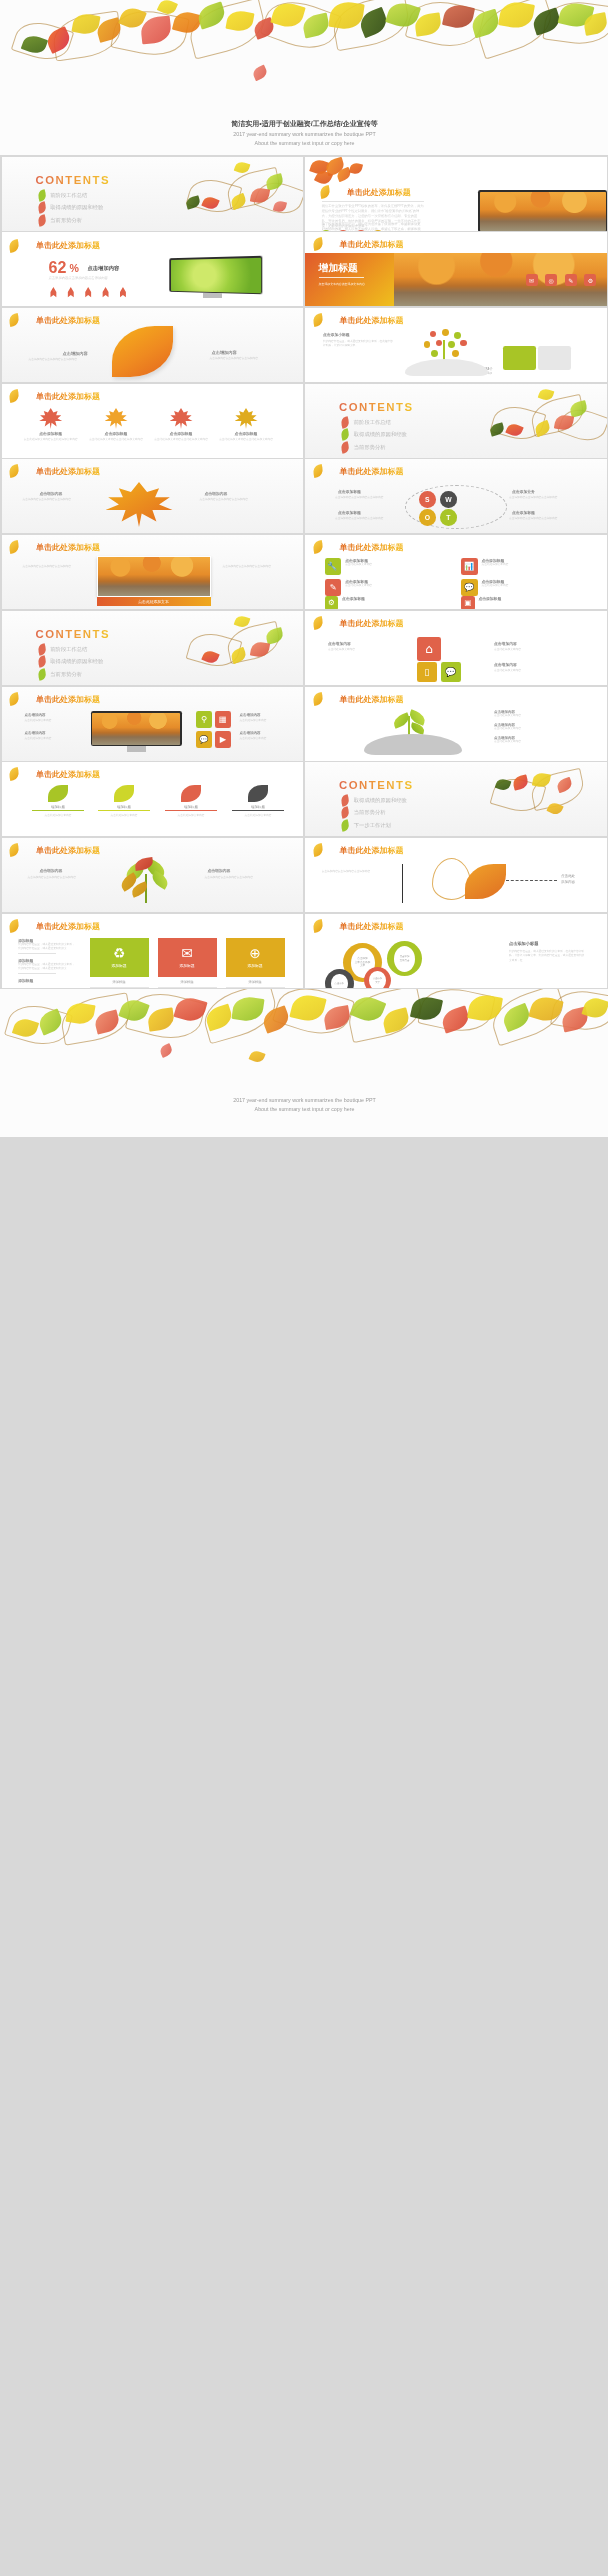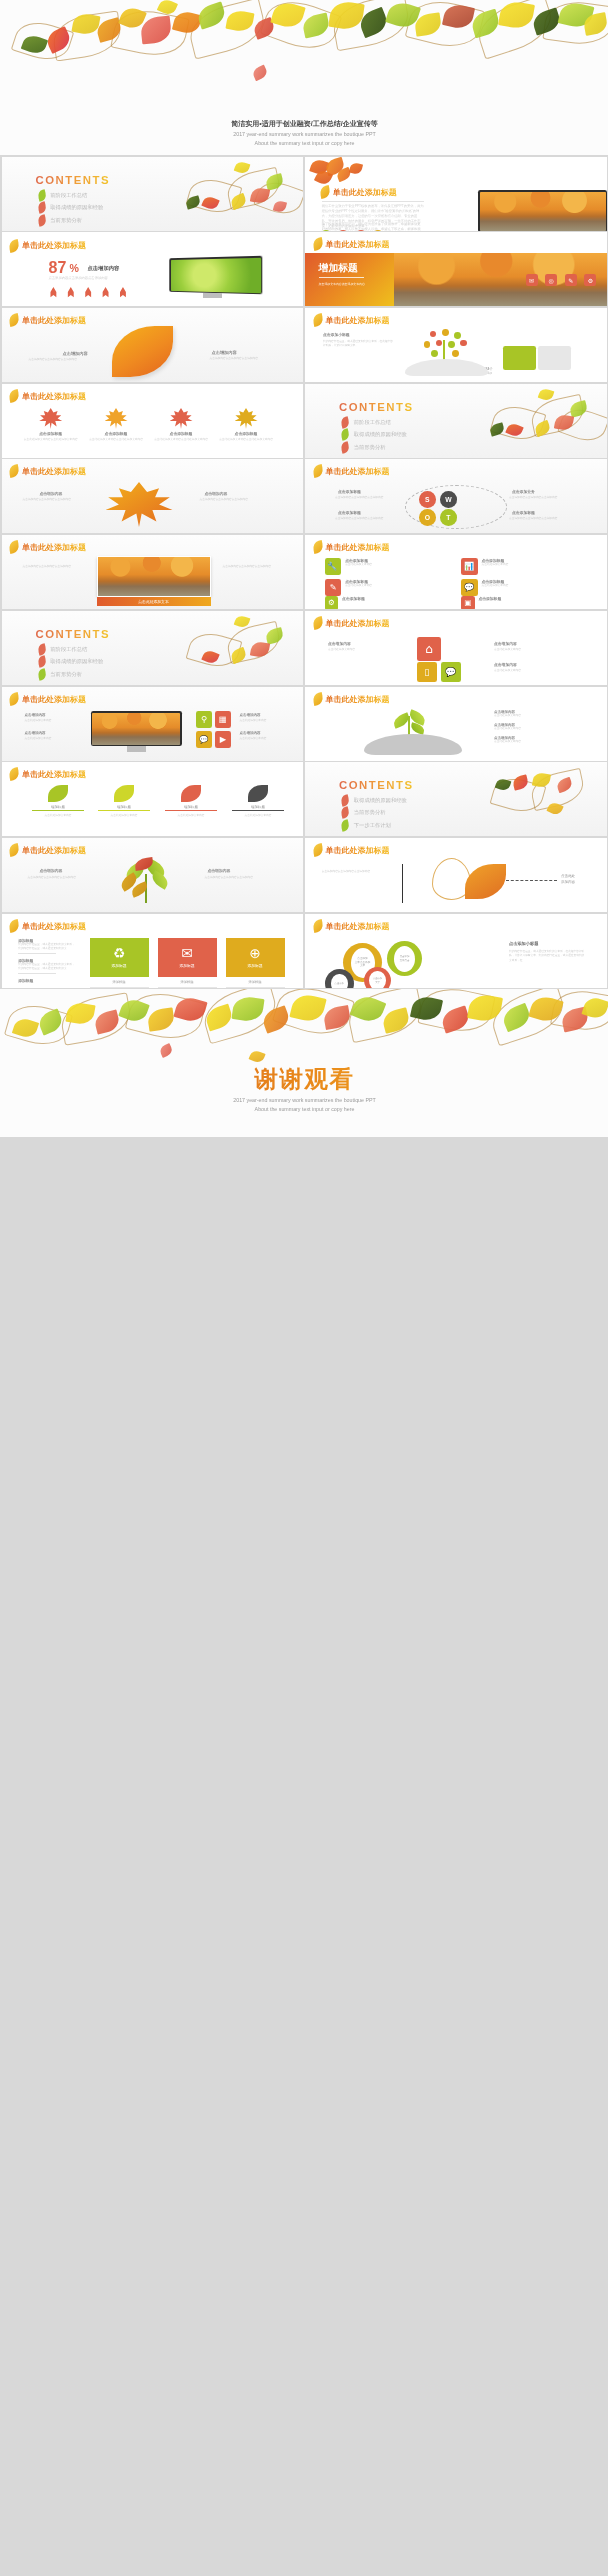--- a/index.html
+++ b/index.html
@@ -28,21 +28,21 @@
   .cover-title {
     position:absolute; width:100%; text-align:center;
     font-weight:bold; letter-spacing:0.8px;
     background: linear-gradient(90deg,#d4541c 0%, #e2761b 35%, #f0a01b 70%, #f5b81c 100%);
     -webkit-background-clip:text; background-clip:text; color:transparent;
   }
   .cover-sub { position:absolute; width:100%; text-align:center; color:#4a4a4a; font-weight:bold; }
   .cover-en  { position:absolute; width:100%; text-align:center; color:#9a9a9a; line-height:1.55; }
 
   
-  .hd { position:absolute; display:flex; align-items:center; gap:3px;text-align:right; }
+  .hd { position:absolute; display:flex; align-items:center; gap:17px;text-align:right; }
   .hd .leaficon {
     width:9.8px; height:12px; border-radius:70% 0 70% 0;
     background:linear-gradient(150deg,#f7d04a,#e8a317); transform:rotate(-12deg);
     flex:none;
   }
   .hd .txt {
     font-size:8px; font-weight:bold;
     background:linear-gradient(90deg,#e0651c 0%,#ef9b1a 55%,#f3b81b 100%);
     -webkit-background-clip:text; background-clip:text; color:transparent;
     white-space:nowrap;
@@ -194,21 +194,21 @@
       <div class="circ" style="position:relative;width:12px;height:12px;background:#e0624a;font-size:6px;">⚲</div>
       <div class="circ" style="position:relative;width:12px;height:12px;background:#dfab1e;font-size:6px;">☁</div>
     </div>
   </div>
 
   <div class="slide white" style="left:1.5px;top:232px;width:301px;height:74px;">
     <div class="hd" style="left:7.6px;top:7.6px;">
       <span class="leaficon"></span>
       <span class="txt">单击此处添加标题</span>
     </div>
-    <div style="position:absolute;left:47px;top:27px;font-size:16px;font-weight:bold;color:#e0624a;">87</div>
+    <div style="position:absolute;left:47px;top:27px;font-size:16px;font-weight:bold;color:#e0624a;">62</div>
     <div style="position:absolute;left:68px;top:30px;font-size:10.6px;color:#e0624a;font-weight:bold;">%</div>
     <div class="sub" style="left:86px;top:33px;font-size:5.3px;color:#555;">点击增加内容</div>
     <div class="ph" style="left:47px;top:44px;width:98px;">点击添加内容点击添加内容点击添加内容</div>
     <div style="position:absolute;left:47px;top:55px;display:flex;gap:7.6px;">
       <div style="width:9.8px;height:13px;background:#e0624a;clip-path:polygon(50% 0,80% 38%,80% 78%,50% 62%,20% 78%,20% 38%);"></div>
       <div style="width:9.8px;height:13px;background:#e0624a;clip-path:polygon(50% 0,80% 38%,80% 78%,50% 62%,20% 78%,20% 38%);"></div>
       <div style="width:9.8px;height:13px;background:#e0624a;clip-path:polygon(50% 0,80% 38%,80% 78%,50% 62%,20% 78%,20% 38%);"></div>
       <div style="width:9.8px;height:13px;background:#e0624a;clip-path:polygon(50% 0,80% 38%,80% 78%,50% 62%,20% 78%,20% 38%);"></div>
       <div style="width:9.8px;height:13px;background:#e0624a;clip-path:polygon(50% 0,80% 38%,80% 78%,50% 62%,20% 78%,20% 38%);"></div>
     </div>
@@ -727,19 +727,18 @@
       <div class="lf" style="left:442px;top:19.7px;width:27px;height:21px;background:linear-gradient(140deg,#ef7a5c,#d6442f);transform:rotate(-18deg);"></div>
       <div class="lf" style="left:469px;top:6px;width:32px;height:26px;background:linear-gradient(140deg,#f7e22c,#e6c91e);transform:rotate(10deg);"></div>
       <div class="lf" style="left:503px;top:18px;width:27px;height:21px;background:linear-gradient(140deg,#cde247,#92bf22);transform:rotate(-22deg);"></div>
       <div class="lf" style="left:531px;top:7.6px;width:30px;height:24px;background:linear-gradient(140deg,#f4cf2a,#e0a81c);transform:rotate(16deg);"></div>
       <div class="lf" style="left:562px;top:19.7px;width:26px;height:21px;background:linear-gradient(140deg,#ef8a6a,#d9533b);transform:rotate(-12deg);"></div>
       <div class="lf" style="left:584px;top:9px;width:23px;height:19.7px;background:linear-gradient(140deg,#f2e230,#dcc51e);transform:rotate(18deg);"></div>
       <div class="lf" style="left:160px;top:56px;width:12px;height:10.6px;background:linear-gradient(140deg,#ef8a7a,#db5c4c);transform:rotate(-24deg);"></div>
       <div class="lf" style="left:250px;top:62px;width:13.6px;height:11.4px;background:linear-gradient(140deg,#f5c92c,#e0a61e);transform:rotate(22deg);"></div>
     </div>
 
-    <div class="cover-title" style="top:74px;font-size:23.5px;letter-spacing:1.5px;">谢谢观看</div>
     <div class="cover-en" style="top:107px;font-size:5.3px;">2017 year-end summary work summarizes the boutique PPT</div>
     <div class="cover-en" style="top:116px;font-size:5.3px;">About the summary text input or copy here</div>
   </div>
 
 </div>
 
 
 </body></html>

